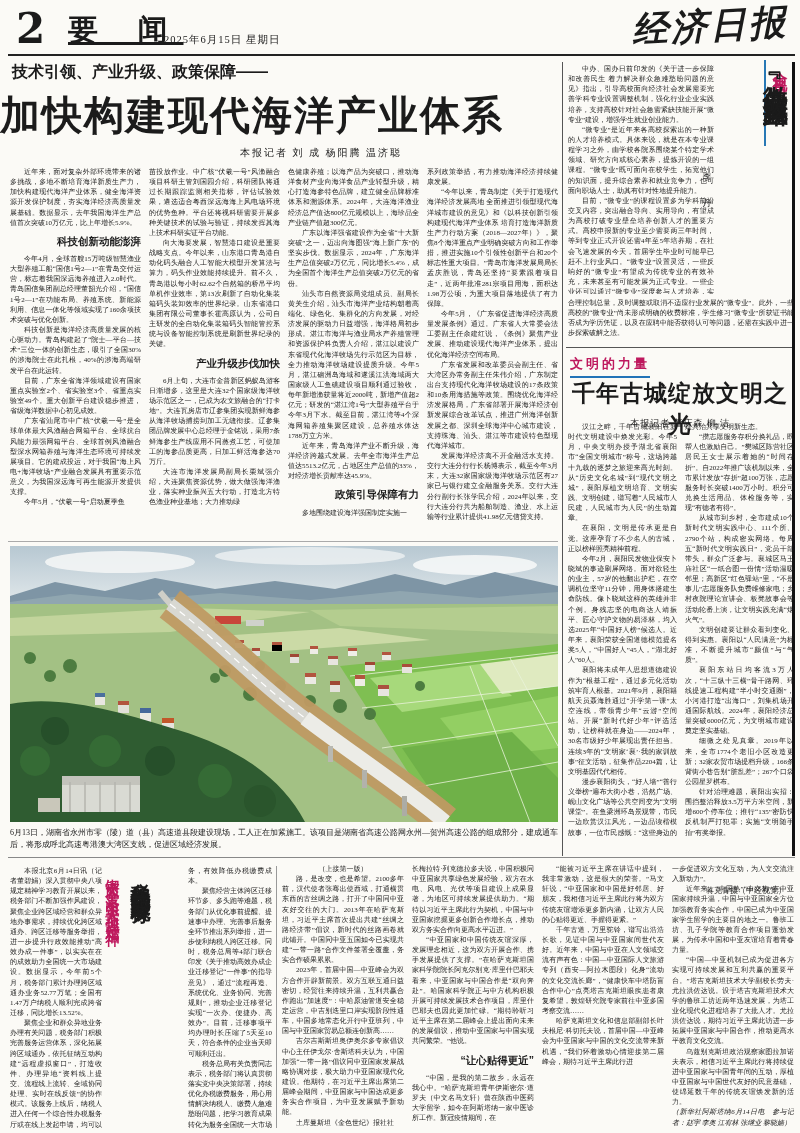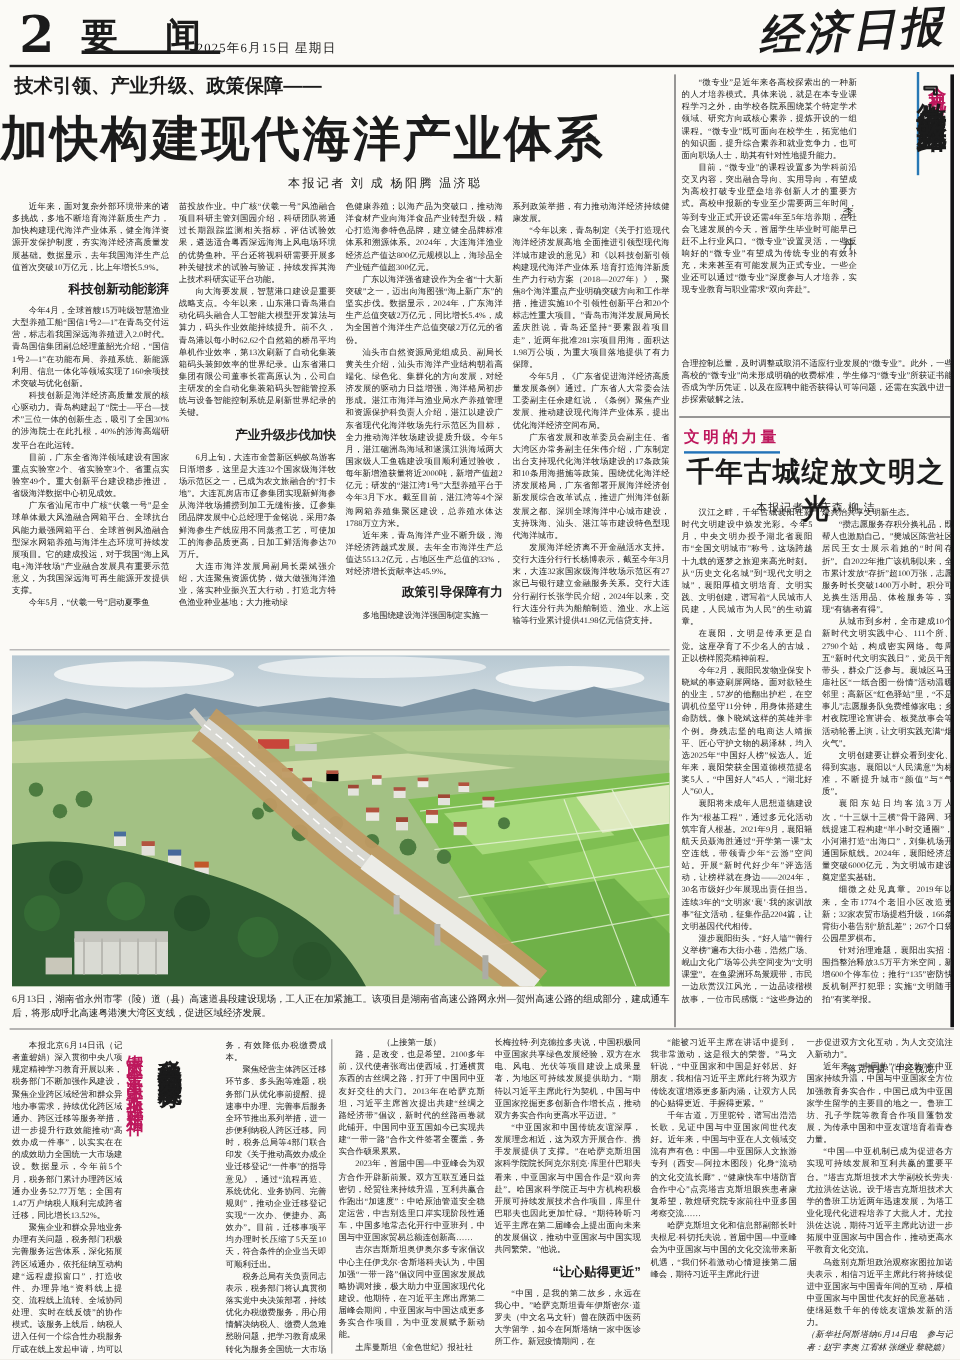--- a/index.html
+++ b/index.html
@@ -224,20 +224,21 @@
       <rect x="28" y="252" width="22" height="14" fill="#c9c7ba"></rect>
     </svg>
   </div>
   <div class="abs" id="caption">6月13日，湖南省永州市零（陵）道（县）高速道县段建设现场，工人正在加紧施工。该项目是湖南省高速公路网永州—贺州高速公路的组成部分，建成通车后，将形成呼北高速粤港澳大湾区支线，促进区域经济发展。</div>
   <div class="abs" id="credit">蒋克青摄（中经视觉）</div>
 
   <div class="abs blue" id="jinshijiao">金视角</div>
   <div class="abs" id="micro-title">『微专业』拓宽就业路</div>
   <div class="abs" id="micro-author">李 丹</div>
   <div class="abs col body-text" id="micro-body">
+      <p class="para">中办、国办日前印发的《关于进一步保障和改善民生 着力解决群众急难愁盼问题的意见》指出，引导高校面向经济社会发展需要完善学科专业设置调整机制，强化行业企业实践培养，支持高校针对社会急需紧缺技能开展“微专业”建设，增强学生就业创业能力。</p>
       <p class="para">“微专业”是近年来各高校探索出的一种新的人才培养模式。具体来说，就是在本专业课程学习之外，由学校各院系围绕某个特定学术领域、研究方向或核心素养，提炼开设的一组课程。“微专业”既可面向在校学生，拓宽他们的知识面，提升综合素养和就业竞争力，也可面向职场人士，助其有针对性地提升能力。</p>
       <p class="para">目前，“微专业”的课程设置多为学科前沿交叉内容，突出融合导向、实用导向，有望成为高校打破专业壁垒培养创新人才的重要方式。高校申报新的专业至少需要两三年时间，等到专业正式开设还需4年至5年培养期，在社会飞速发展的今天，首届学生毕业时可能早已赶不上行业风口。“微专业”设置灵活，一些反响好的“微专业”有望成为传统专业的有效补充，未来甚至有可能发展为正式专业。一些企业还可以通过“微专业”深度参与人才培养，实现专业教育与职业需求“双向奔赴”。</p>
     </div>
   <div class="abs body-text" id="micro-footer">合理控制总量，及时调整或取消不适应行业发展的“微专业”。此外，一些高校的“微专业”尚未形成明确的收费标准，学生修习“微专业”所获证书能否成为学历凭证，以及在应聘中能否获得认可等问题，还需在实践中进一步探索破解之法。</div>
 
   <div class="abs blue" id="civ-label">文明的力量</div>
   <div class="abs" id="civ-title">千年古城绽放文明之光</div>
   <div class="abs" id="civ-byline">本报记者 董庆森 柳 洁</div>
   <div class="abs cols body-text" id="civ-cols">
     <div class="col">

